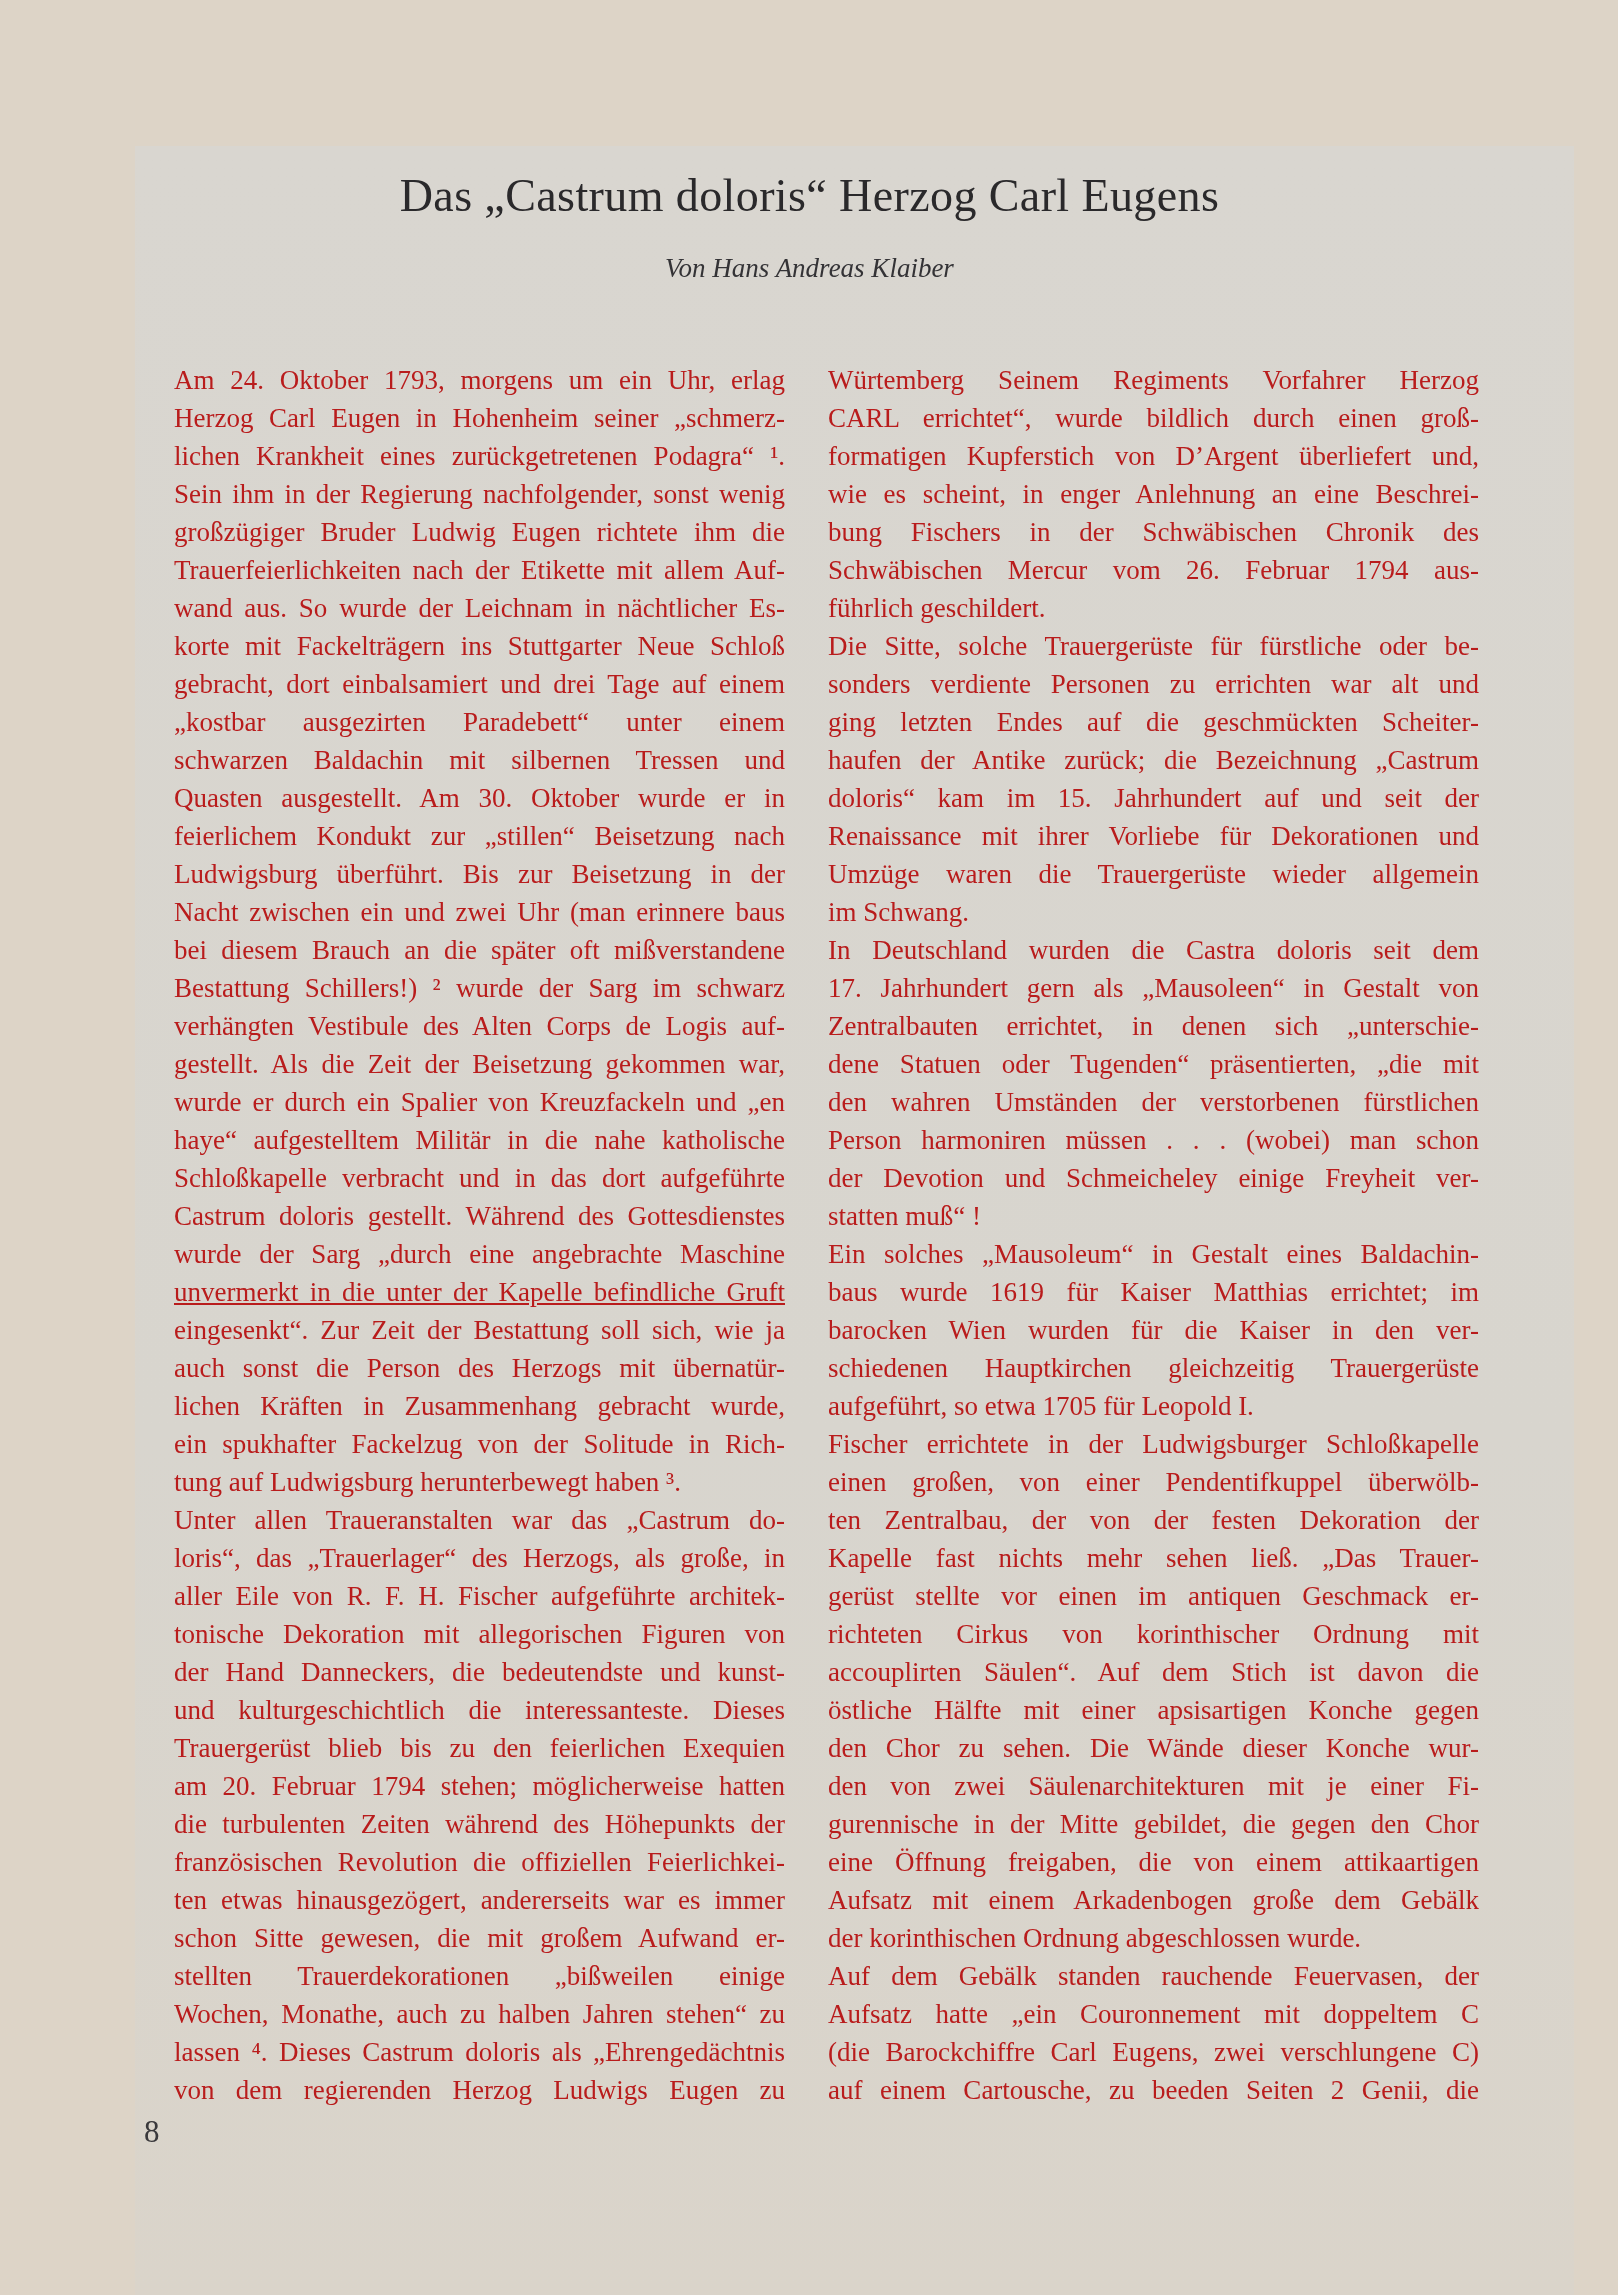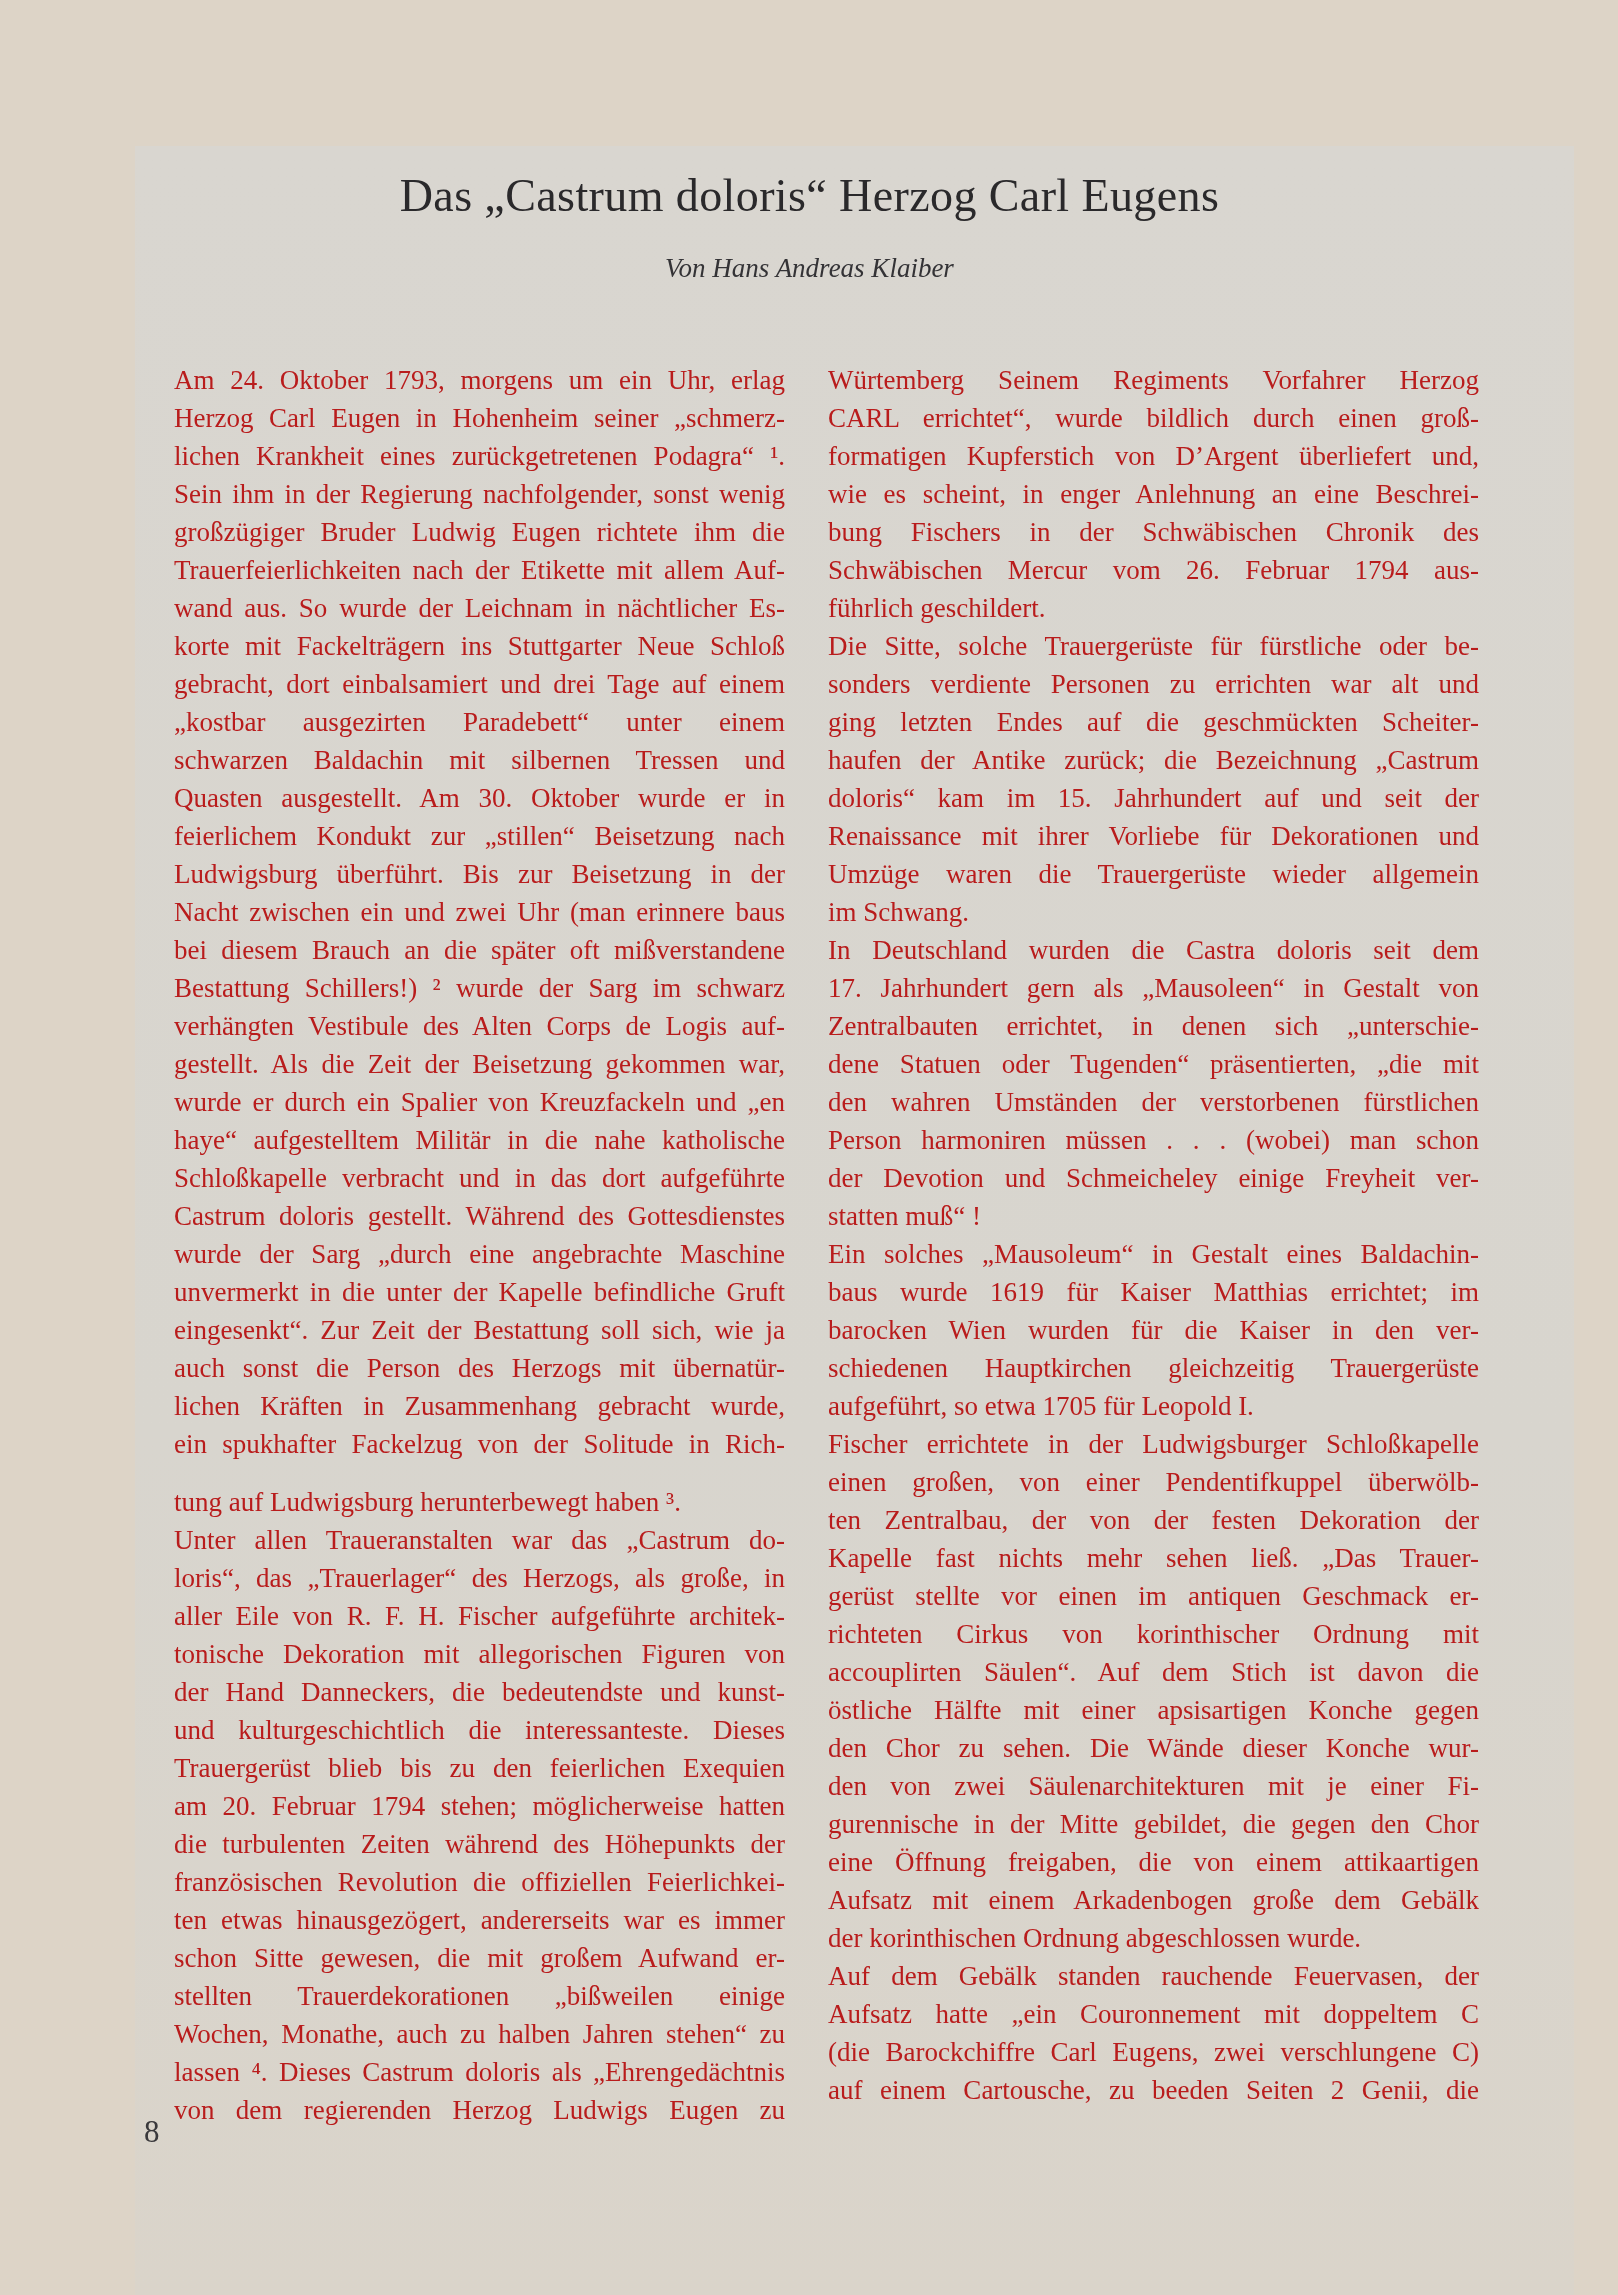--- a/index.html
+++ b/index.html
@@ -66,26 +66,26 @@
     <span class="line" style="display: block;">Nacht zwischen ein und zwei Uhr (man erinnere baus</span>
     <span class="line" style="display: block;">bei diesem Brauch an die später oft mißverstandene</span>
     <span class="line" style="display: block;">Bestattung Schillers!) ² wurde der Sarg im schwarz</span>
     <span class="line" style="display: block;">verhängten Vestibule des Alten Corps de Logis auf-</span>
     <span class="line" style="display: block;">gestellt. Als die Zeit der Beisetzung gekommen war,</span>
     <span class="line" style="display: block;">wurde er durch ein Spalier von Kreuzfackeln und „en</span>
     <span class="line" style="display: block;">haye“ aufgestelltem Militär in die nahe katholische</span>
     <span class="line" style="display: block;">Schloßkapelle verbracht und in das dort aufgeführte</span>
     <span class="line" style="display: block;">Castrum doloris gestellt. Während des Gottesdienstes</span>
     <span class="line" style="display: block;">wurde der Sarg „durch eine angebrachte Maschine</span>
-    <span class="line" style="display: block;">unvermerkt in die unter der Kapelle befindliche Gruft</span>
+    <span class="line" style="display: block; text-decoration: underline;">unvermerkt in die unter der Kapelle befindliche Gruft</span>
     <span class="line" style="display: block;">eingesenkt“. Zur Zeit der Bestattung soll sich, wie ja</span>
     <span class="line" style="display: block;">auch sonst die Person des Herzogs mit übernatür-</span>
     <span class="line" style="display: block;">lichen Kräften in Zusammenhang gebracht wurde,</span>
     <span class="line" style="display: block;">ein spukhafter Fackelzug von der Solitude in Rich-</span>
-    <span class="line last" style="display: block; margin-top: 20px;">tung auf Ludwigsburg herunterbewegt haben ³.</span>
+    <span class="line last" style="display: block;">tung auf Ludwigsburg herunterbewegt haben ³.</span>
     <span class="line" style="display: block;">Unter allen Traueranstalten war das „Castrum do-</span>
     <span class="line" style="display: block;">loris“, das „Trauerlager“ des Herzogs, als große, in</span>
     <span class="line" style="display: block;">aller Eile von R. F. H. Fischer aufgeführte architek-</span>
     <span class="line" style="display: block;">tonische Dekoration mit allegorischen Figuren von</span>
     <span class="line" style="display: block;">der Hand Danneckers, die bedeutendste und kunst-</span>
     <span class="line" style="display: block;">und kulturgeschichtlich die interessanteste. Dieses</span>
     <span class="line" style="display: block;">Trauergerüst blieb bis zu den feierlichen Exequien</span>
     <span class="line" style="display: block;">am 20. Februar 1794 stehen; möglicherweise hatten</span>
     <span class="line" style="display: block;">die turbulenten Zeiten während des Höhepunkts der</span>
     <span class="line" style="display: block;">französischen Revolution die offiziellen Feierlichkei-</span>

